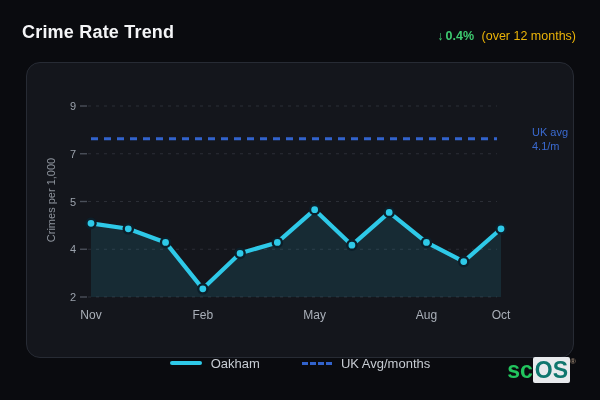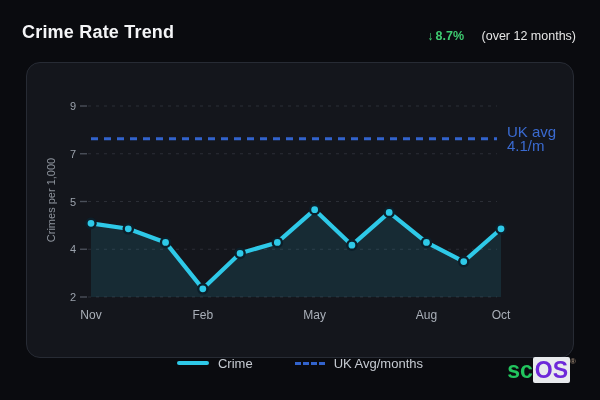--- a/index.html
+++ b/index.html
@@ -10,61 +10,61 @@
   
   .page-title{
     position:absolute;left:22px;top:22px;margin:0;
     font-size:18px;font-weight:700;color:#f4f5f7;letter-spacing:.2px;
   }
   .trend{
     position:absolute;right:24px;top:29px;font-size:12.5px;white-space:nowrap;
   }
   .trend .arrow{color:#3ecb70;font-weight:400;margin-right:2px;}
   .trend .pct{color:#3ecb70;font-weight:700;}
-  .trend .caption{color:#e5e5e5;margin-left:14px;}
+  .trend .caption{color:#eab308;margin-left:4px;}
   
   .panel{
     position:absolute;left:26px;top:62px;width:548px;height:296px;
     background:#14161c;border:1px solid #272b34;border-radius:14px;
     box-sizing:border-box;
   }
   #chart-svg{position:absolute;left:0;top:0;width:600px;height:400px;}
   .ylabel{
     position:absolute;left:-14px;top:193px;width:132px;height:14px;
     text-align:center;font-size:11px;color:#8d939c;
     transform:rotate(-90deg);
   }
   .uk-note{
-    position:absolute;left:507px;top:114px;
-    font-size:15px;line-height:14px;color:#3a6ad0;
+    position:absolute;left:532px;top:114px;
+    font-size:11px;line-height:14px;color:#3a6ad0;
   }
   
   .legend{
     position:absolute;left:0;top:353px;width:600px;height:20px;
     display:flex;justify-content:center;align-items:center;gap:42px;
   }
   .legend-item{display:flex;align-items:center;gap:9px;cursor:pointer;}
   .legend-item span.lbl{font-size:13px;color:#c6cbd2;}
   .swatch-solid{width:32px;height:4px;border-radius:2px;background:#2ec9e8;display:inline-block;}
   .swatch-dashed{width:30px;height:0;border-top:3px dashed #3263cc;display:inline-block;}
   
   .logo{position:absolute;right:24px;top:357px;font-weight:700;font-size:23px;line-height:26px;white-space:nowrap;}
   .logo-sc{color:#22c55e;}
-  .logo-os{background:#e8eaed;color:#6d28d9;padding:0 2px;border-radius:2px;}
+  .logo-os{background:#e8eaed;color:#0f766e;padding:0 2px;border-radius:2px;}
   .logo-r{font-size:8px;color:#96826f;vertical-align:top;line-height:10px;}
 </style>
 </head>
 <body>
 
 <div class="stage">
 
   <h1 class="page-title">Crime Rate Trend</h1>
 
   <div class="trend">
-    <span class="arrow">↓</span><span class="pct">8.7%</span>
+    <span class="arrow">↓</span><span class="pct">0.4%</span>
     <span class="caption">(over 12 months)</span>
   </div>
 
   <div class="panel"></div>
 
   <svg id="chart-svg" viewBox="0 0 600 400">
       <line x1="88" y1="106" x2="497" y2="106" stroke="#2b2e36" stroke-width="1" stroke-dasharray="3 5"></line>
       <line x1="80" y1="106" x2="87" y2="106" stroke="#4a505a" stroke-width="1.4"></line>
       <text x="76" y="110" text-anchor="end" fill="#9aa1ab" font-size="11">9</text>
       <line x1="88" y1="153.75" x2="497" y2="153.75" stroke="#2b2e36" stroke-width="1" stroke-dasharray="3 5"></line>
@@ -104,21 +104,21 @@
   <div class="ylabel">Crimes per 1,000</div>
 
   <div class="uk-note" id="uk-note" style="top: 124.743px;">
     <div>UK avg</div>
     <div>4.1/m</div>
   </div>
 
   <div class="legend">
     <div class="legend-item">
       <span class="swatch-solid"></span>
-      <span class="lbl">Crime</span>
+      <span class="lbl">Oakham</span>
     </div>
     <div class="legend-item">
       <span class="swatch-dashed"></span>
       <span class="lbl">UK Avg/months</span>
     </div>
   </div>
 
   <div class="logo"><span class="logo-sc">sc</span><span class="logo-os">OS</span><sup class="logo-r">®</sup></div>
 
 </div>

